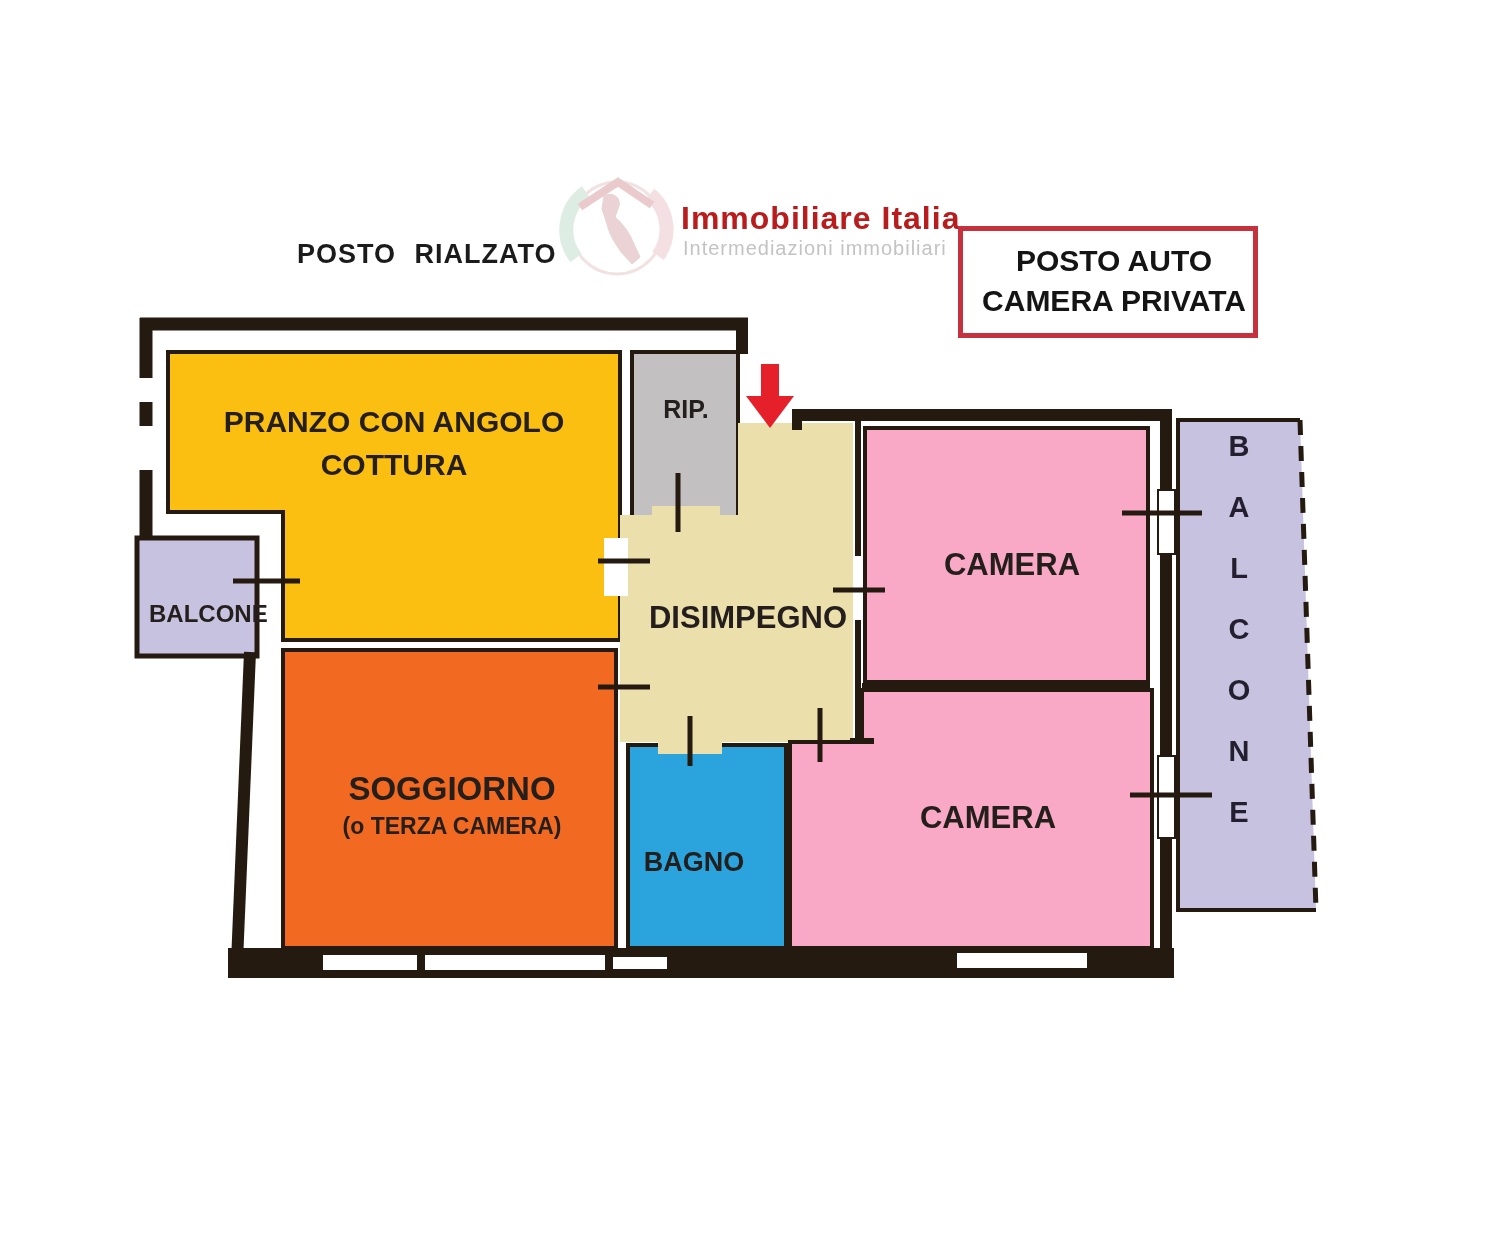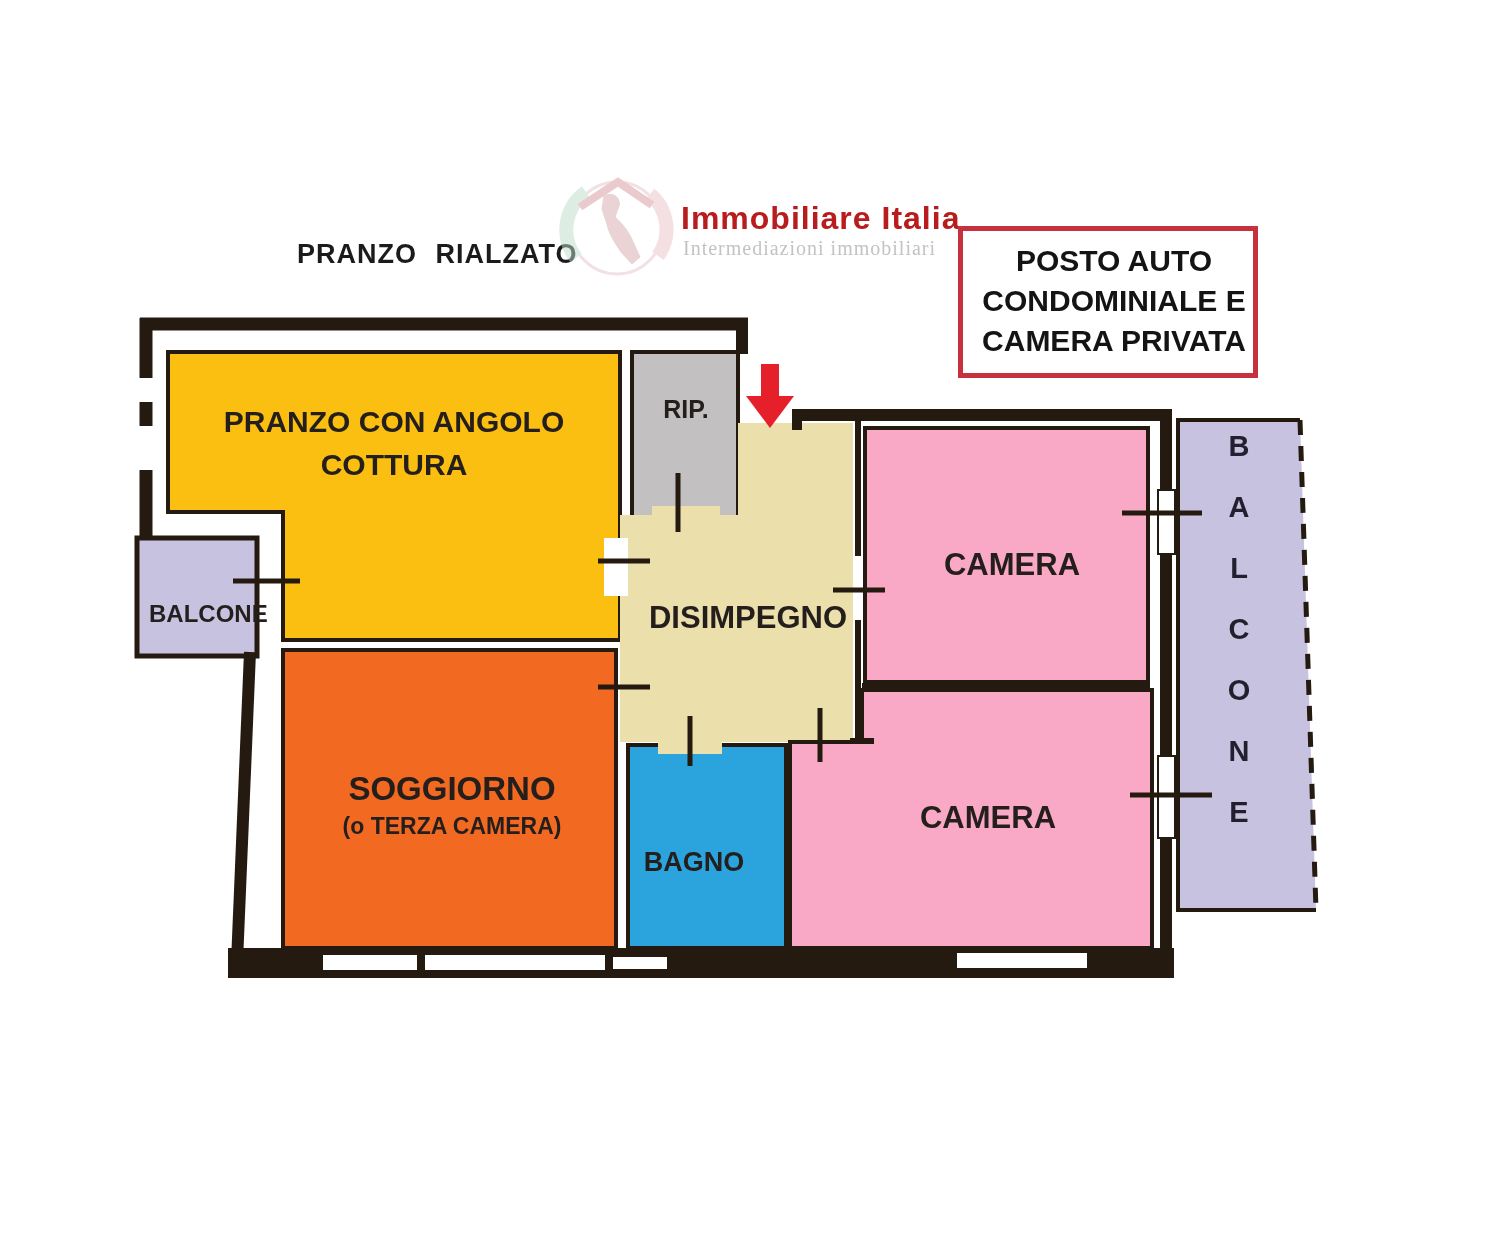--- a/index.html
+++ b/index.html
@@ -1,39 +1,38 @@
 <!DOCTYPE html>
 <html><head>
 <meta charset="utf-8">
 <style>
   html,body{margin:0;padding:0;background:#ffffff;}
   body{width:1500px;height:1258px;position:relative;font-family:"Liberation Sans",sans-serif;overflow:hidden;}
   .abs{position:absolute;}
   #floor-label{left:297px;top:239px;font-size:27px;font-weight:bold;color:#1b1b1b;word-spacing:10px;letter-spacing:1px;}
   #logo-title{left:681px;top:200px;font-size:32px;font-weight:bold;color:#b91c1c;letter-spacing:1px;}
-  #logo-subtitle{left:683px;top:237px;font-size:20px;color:#c3c3c3;letter-spacing:1px;font-family:Liberation Serif, serif;}
+  #logo-subtitle{left:683px;top:237px;font-size:20px;color:#c3c3c3;letter-spacing:1px;}
   #note-box{left:958px;top:226px;width:290px;border:5px solid #c5323e;background:#fff;
             padding:10px 0 12px 0;text-align:center;}
   #note-box .line{font-size:30px;font-weight:bold;color:#141414;line-height:40px;white-space:nowrap;margin-left:12px;}
   #balcone-right-label{
      left:1222px;top:430px;height:500px;
      writing-mode:vertical-lr;text-orientation:upright;
      font-size:29px;font-weight:bold;color:#241f2e;letter-spacing:29px;}
   svg text{font-family:"Liberation Sans",sans-serif;font-weight:bold;fill:#241e1c;}
 </style>
 </head>
 <body>
 
-<div class="abs" id="floor-label">PRANZO RIALZATO</div>
+<div class="abs" id="floor-label">POSTO RIALZATO</div>
 <div class="abs" id="logo-title">Immobiliare Italia</div>
 <div class="abs" id="logo-subtitle">Intermediazioni immobiliari</div>
 
 <div class="abs" id="note-box">
   <div class="line">POSTO AUTO</div>
-  <div class="line">CONDOMINIALE E</div>
   <div class="line">CAMERA PRIVATA</div>
 </div>
 
 <svg class="abs" style="left:0;top:0" width="1500" height="1258" viewBox="0 0 1500 1258">
 
   <g opacity="0.5">
     <circle cx="617" cy="228" r="46" fill="#ffffff" stroke="#e7c5c8" stroke-width="3"></circle>
     <path d="M586,192 A46 46 0 0 0 576,258" stroke="#bedccb" stroke-width="14" fill="none"></path>
     <path d="M650,194 A46 46 0 0 1 658,256" stroke="#eac3c7" stroke-width="14" fill="none"></path>
     <path d="M580,207 L618,182 L652,205" stroke="#d6969b" stroke-width="8" fill="none"></path>

